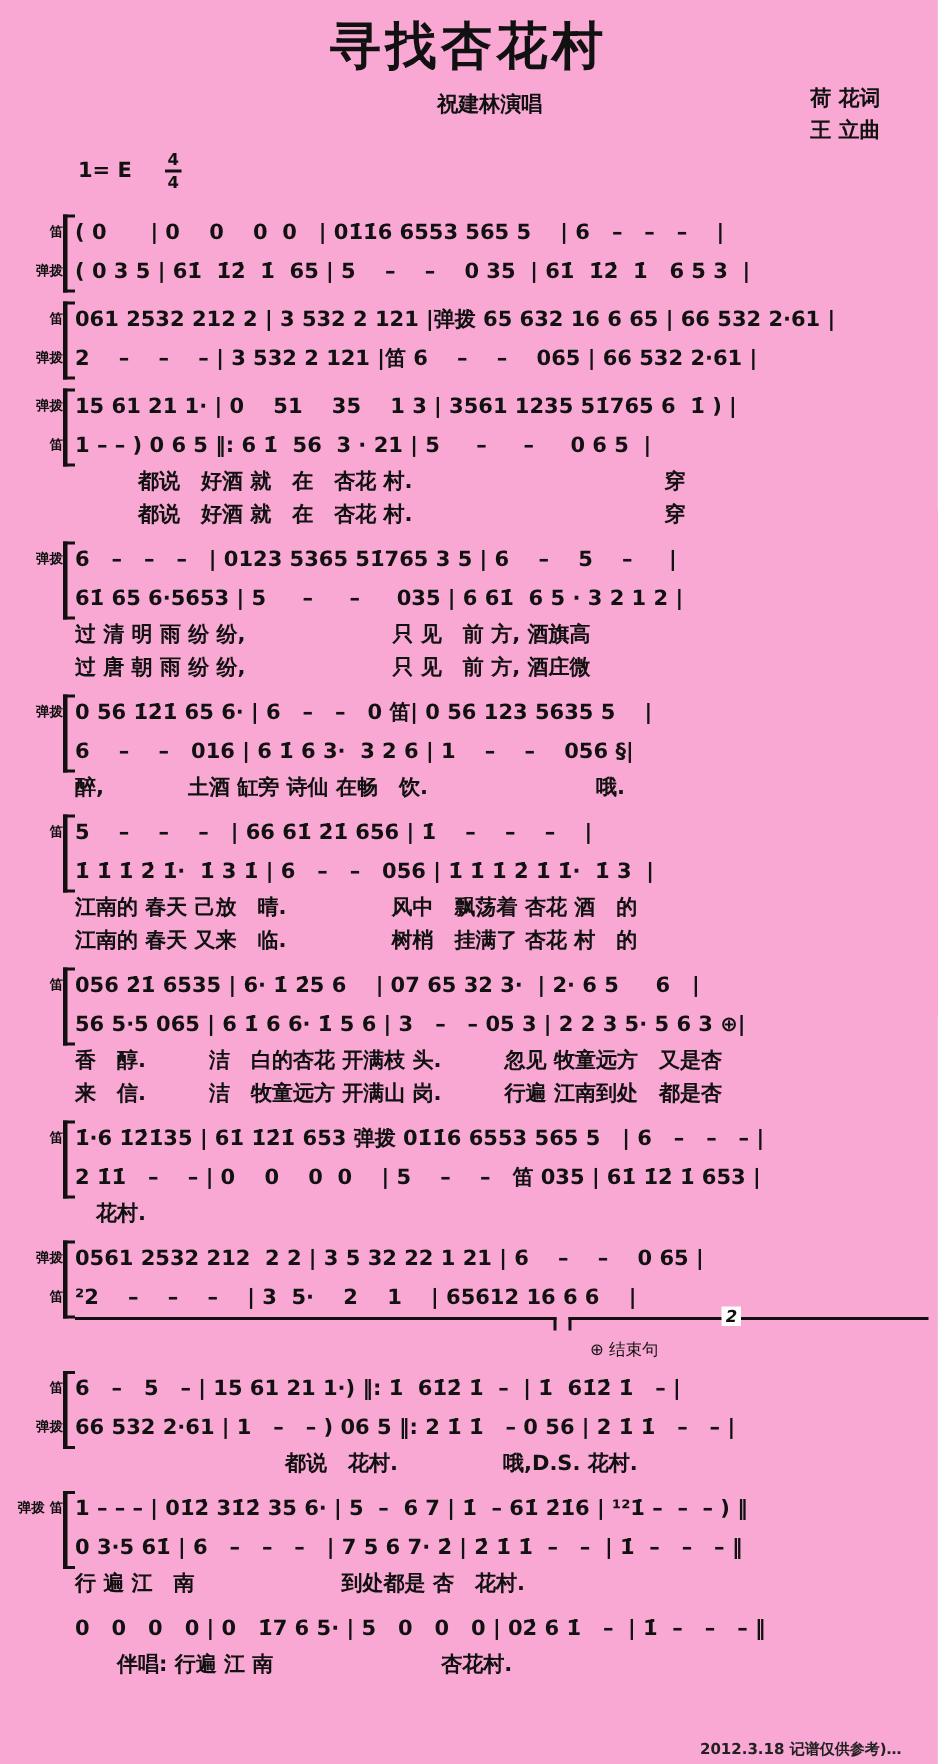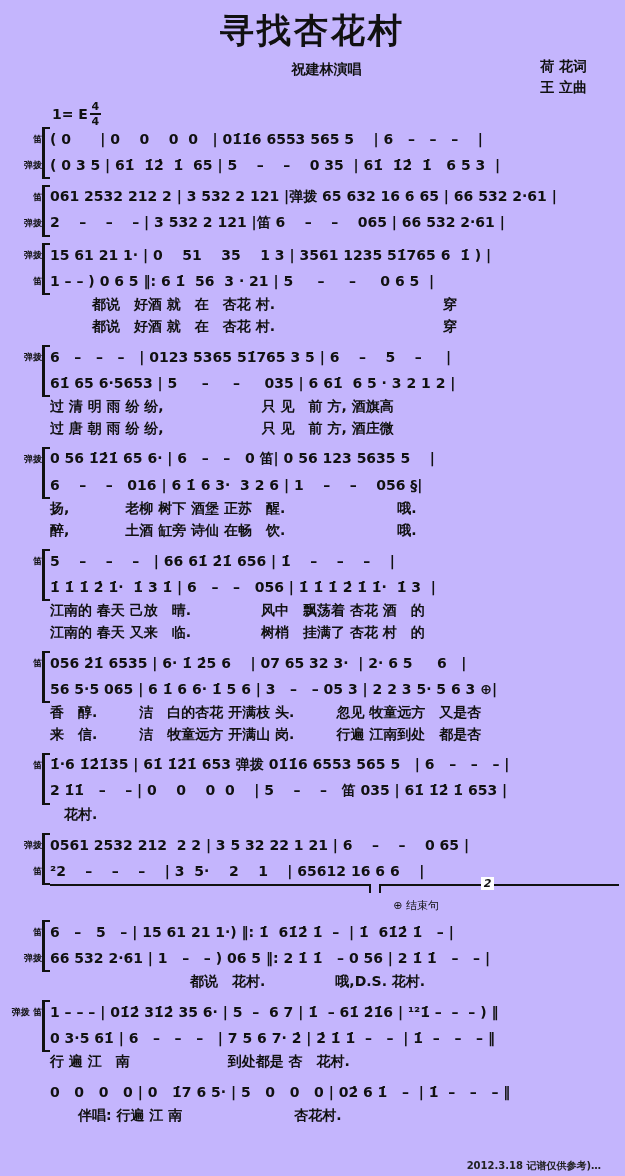--- a/index.html
+++ b/index.html
@@ -1,22 +1,22 @@
 <!DOCTYPE html>
 <html><head>
 <meta charset="utf-8">
 <style>
   html,body{margin:0;padding:0;background:#d9d9d9;}
-  .page{width:625px;height:1176px;background:#c4b5fd;position:relative;overflow:hidden;
+  .page{width:625px;height:1176px;background:#f9a8d4;position:relative;overflow:hidden;
         font-family:"DejaVu Sans",sans-serif;color:#111;margin:0 auto;}
   .title{text-align:center;font-size:34px;font-weight:bold;letter-spacing:3px;margin:8px 0 2px 0;}
   .subhead{position:relative;height:46px;font-weight:bold;font-size:14px;margin-left:28px;}
   .performer{position:absolute;left:0;right:0;top:5px;text-align:center;}
   .credits{position:absolute;right:38px;top:0;text-align:left;line-height:21px;}
-  .keyrow{margin:0 0 0 52px;font-weight:bold;font-size:14px;height:24px;display:flex;align-items:center;gap:2px;}
+  .keyrow{margin:0 0 16px 52px;font-weight:bold;font-size:14px;height:24px;display:flex;align-items:center;gap:22px;}
   .frac{display:inline-flex;flex-direction:column;align-items:center;font-size:11px;line-height:1;font-weight:bold;}
   .frac .bar{width:11px;height:2px;background:#111;margin:1px 0;}
   #score{padding:0 6px 0 6px;}
   .system{position:relative;margin-bottom:6px;}
   .bracket{position:absolute;left:36px;top:1px;width:5px;
            border-left:3px solid #111;border-top:2px solid #111;border-bottom:2px solid #111;}
   .row{display:flex;align-items:center;}
   .notes-row{height:26px;}
   .inst{width:36px;flex:0 0 36px;text-align:right;padding-right:8px;font-size:9px;font-weight:bold;
         line-height:10px;white-space:normal;}
@@ -119,24 +119,20 @@
         <div class="row notes-row">
           <span class="inst">弹拨</span>
           <span class="ntext">0 56 1̇2̇1̇ 65 6· | 6   –   –   0 笛| 0 56 123 5635 5    |</span>
         </div>
         <div class="row notes-row">
           <span class="inst"></span>
           <span class="ntext">6    –    –   016 | 6 1̇ 6 3·  3 2 6 | 1    –    –    056 §|</span>
         </div>
         <div class="row lyric-row">
           <span class="inst"></span>
-          <span class="ltext">扬,　　　　老柳 树下 酒堡 正苏　醒.　　　　　　　　哦.</span>
-        </div>
-        <div class="row lyric-row">
-          <span class="inst"></span>
           <span class="ltext">醉,　　　　土酒 缸旁 诗仙 在畅　饮.　　　　　　　　哦.</span>
         </div>
         <div class="bracket" style="height: 48px;"></div>
       </div>
       <div class="system">
         <div class="row notes-row">
           <span class="inst">笛</span>
           <span class="ntext">5    –    –    –   | 66 61̇ 2̇1̇ 656 | 1̇    –    –    –    |</span>
         </div>
         <div class="row notes-row">

